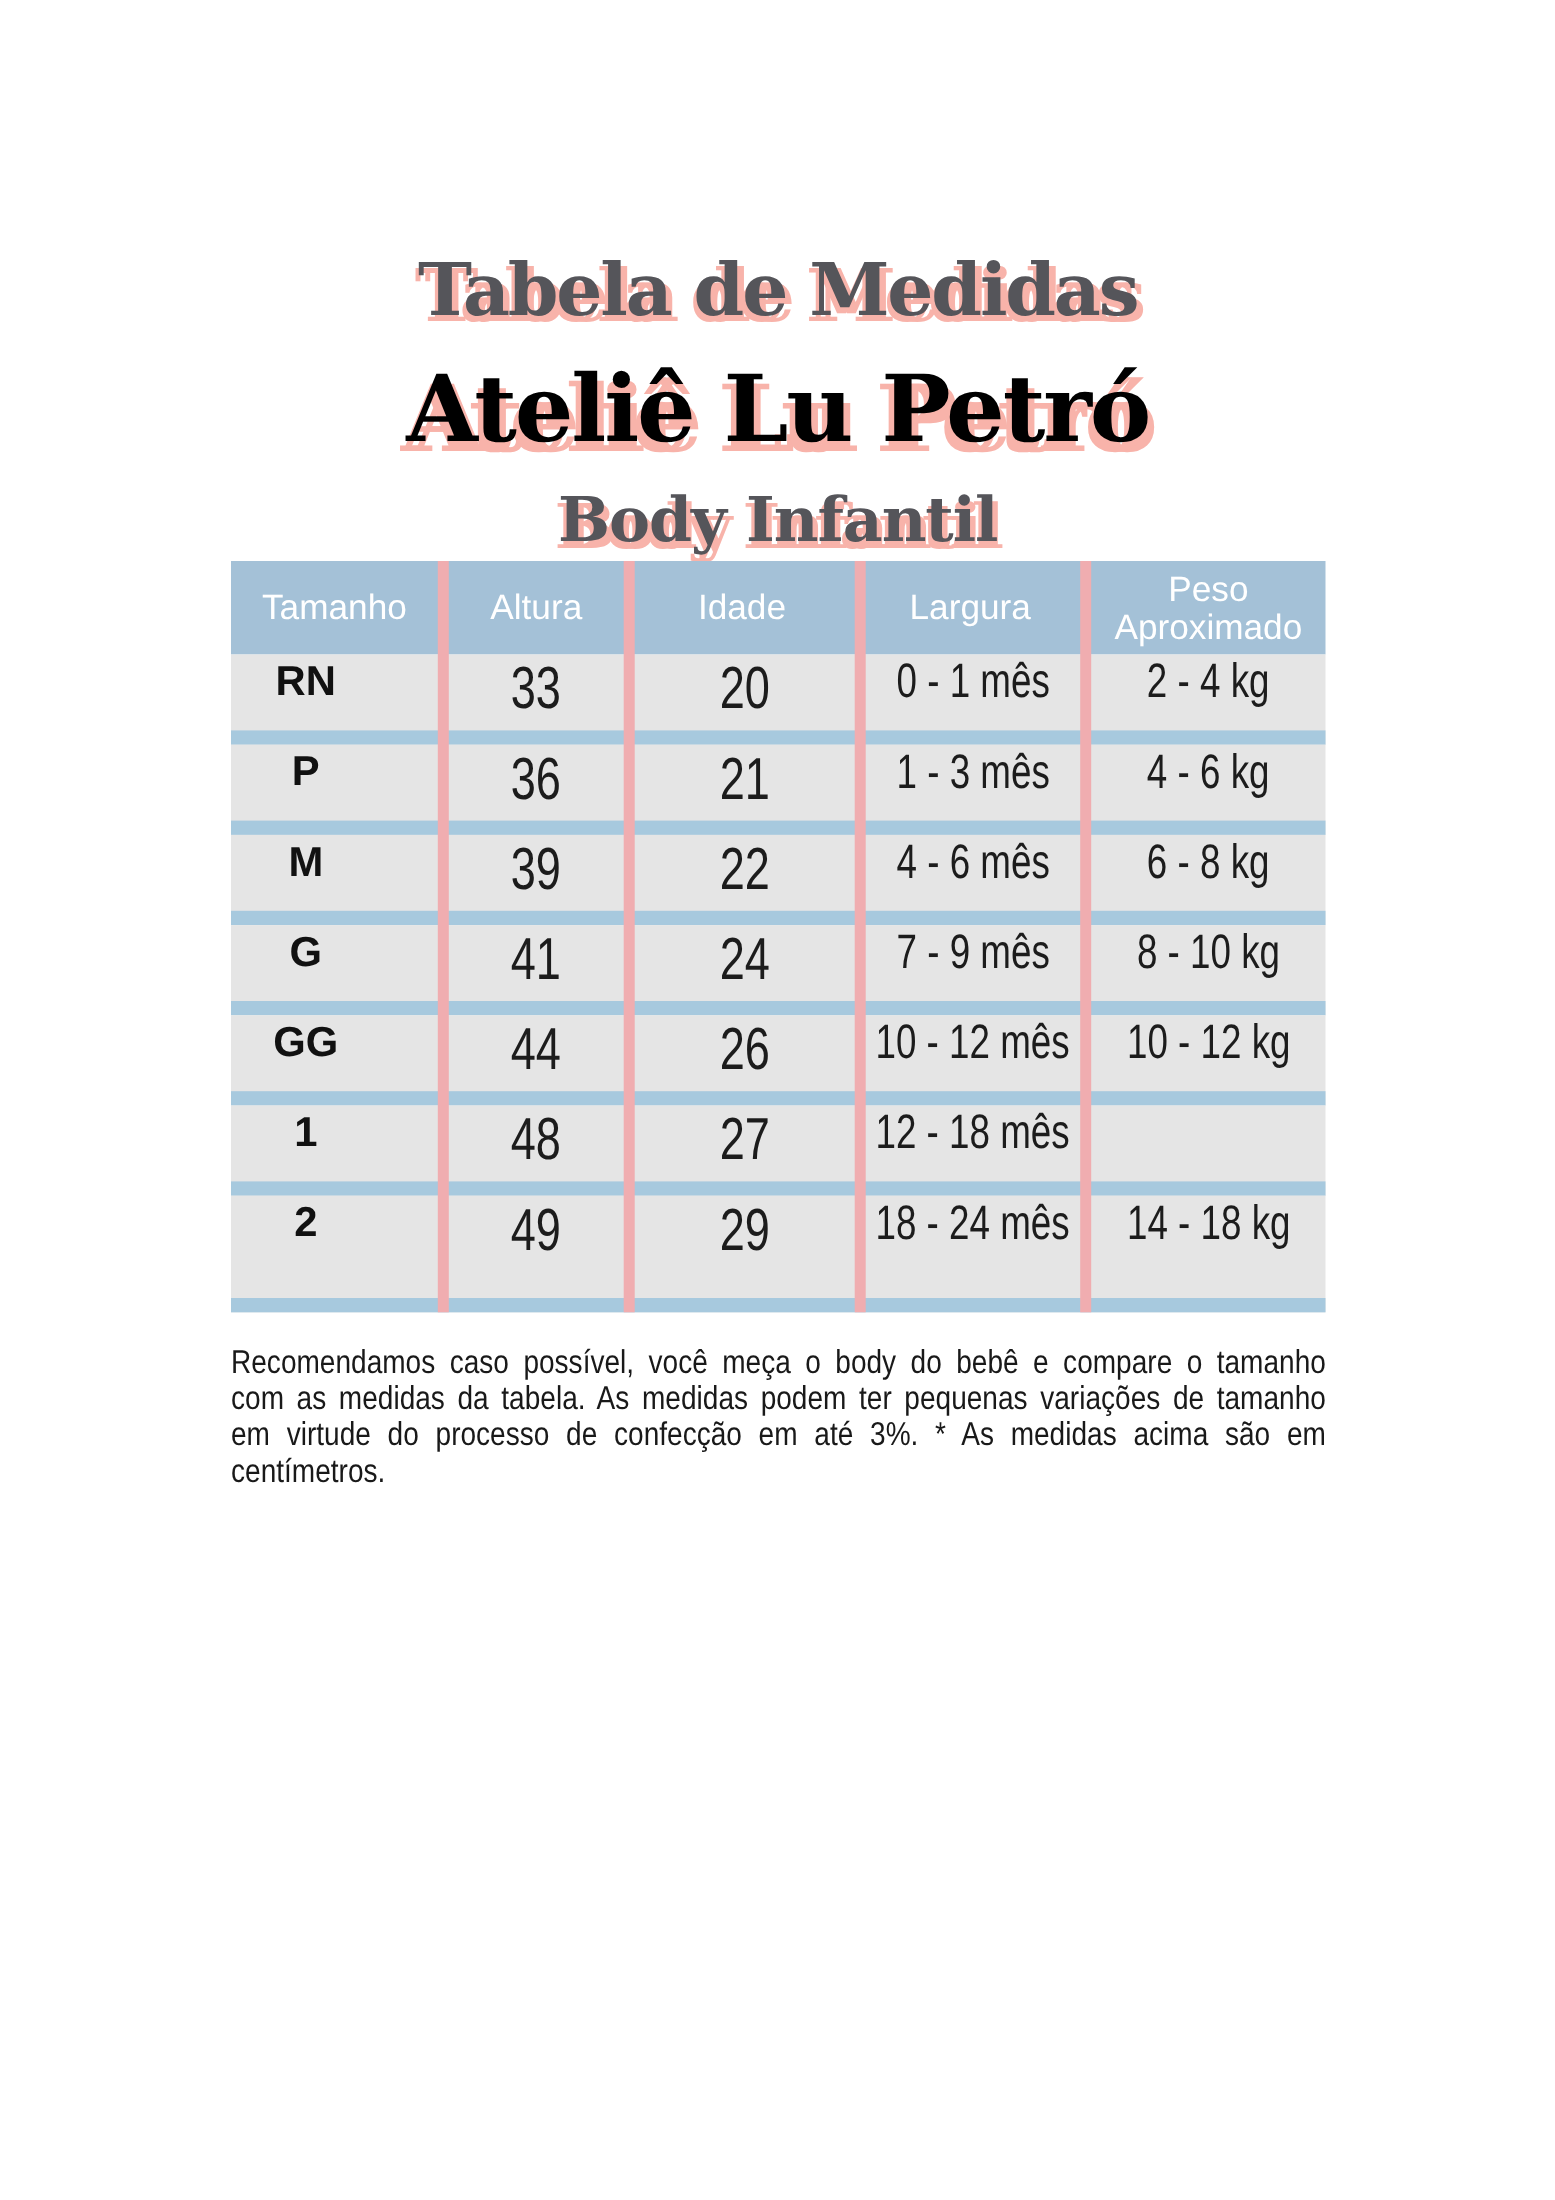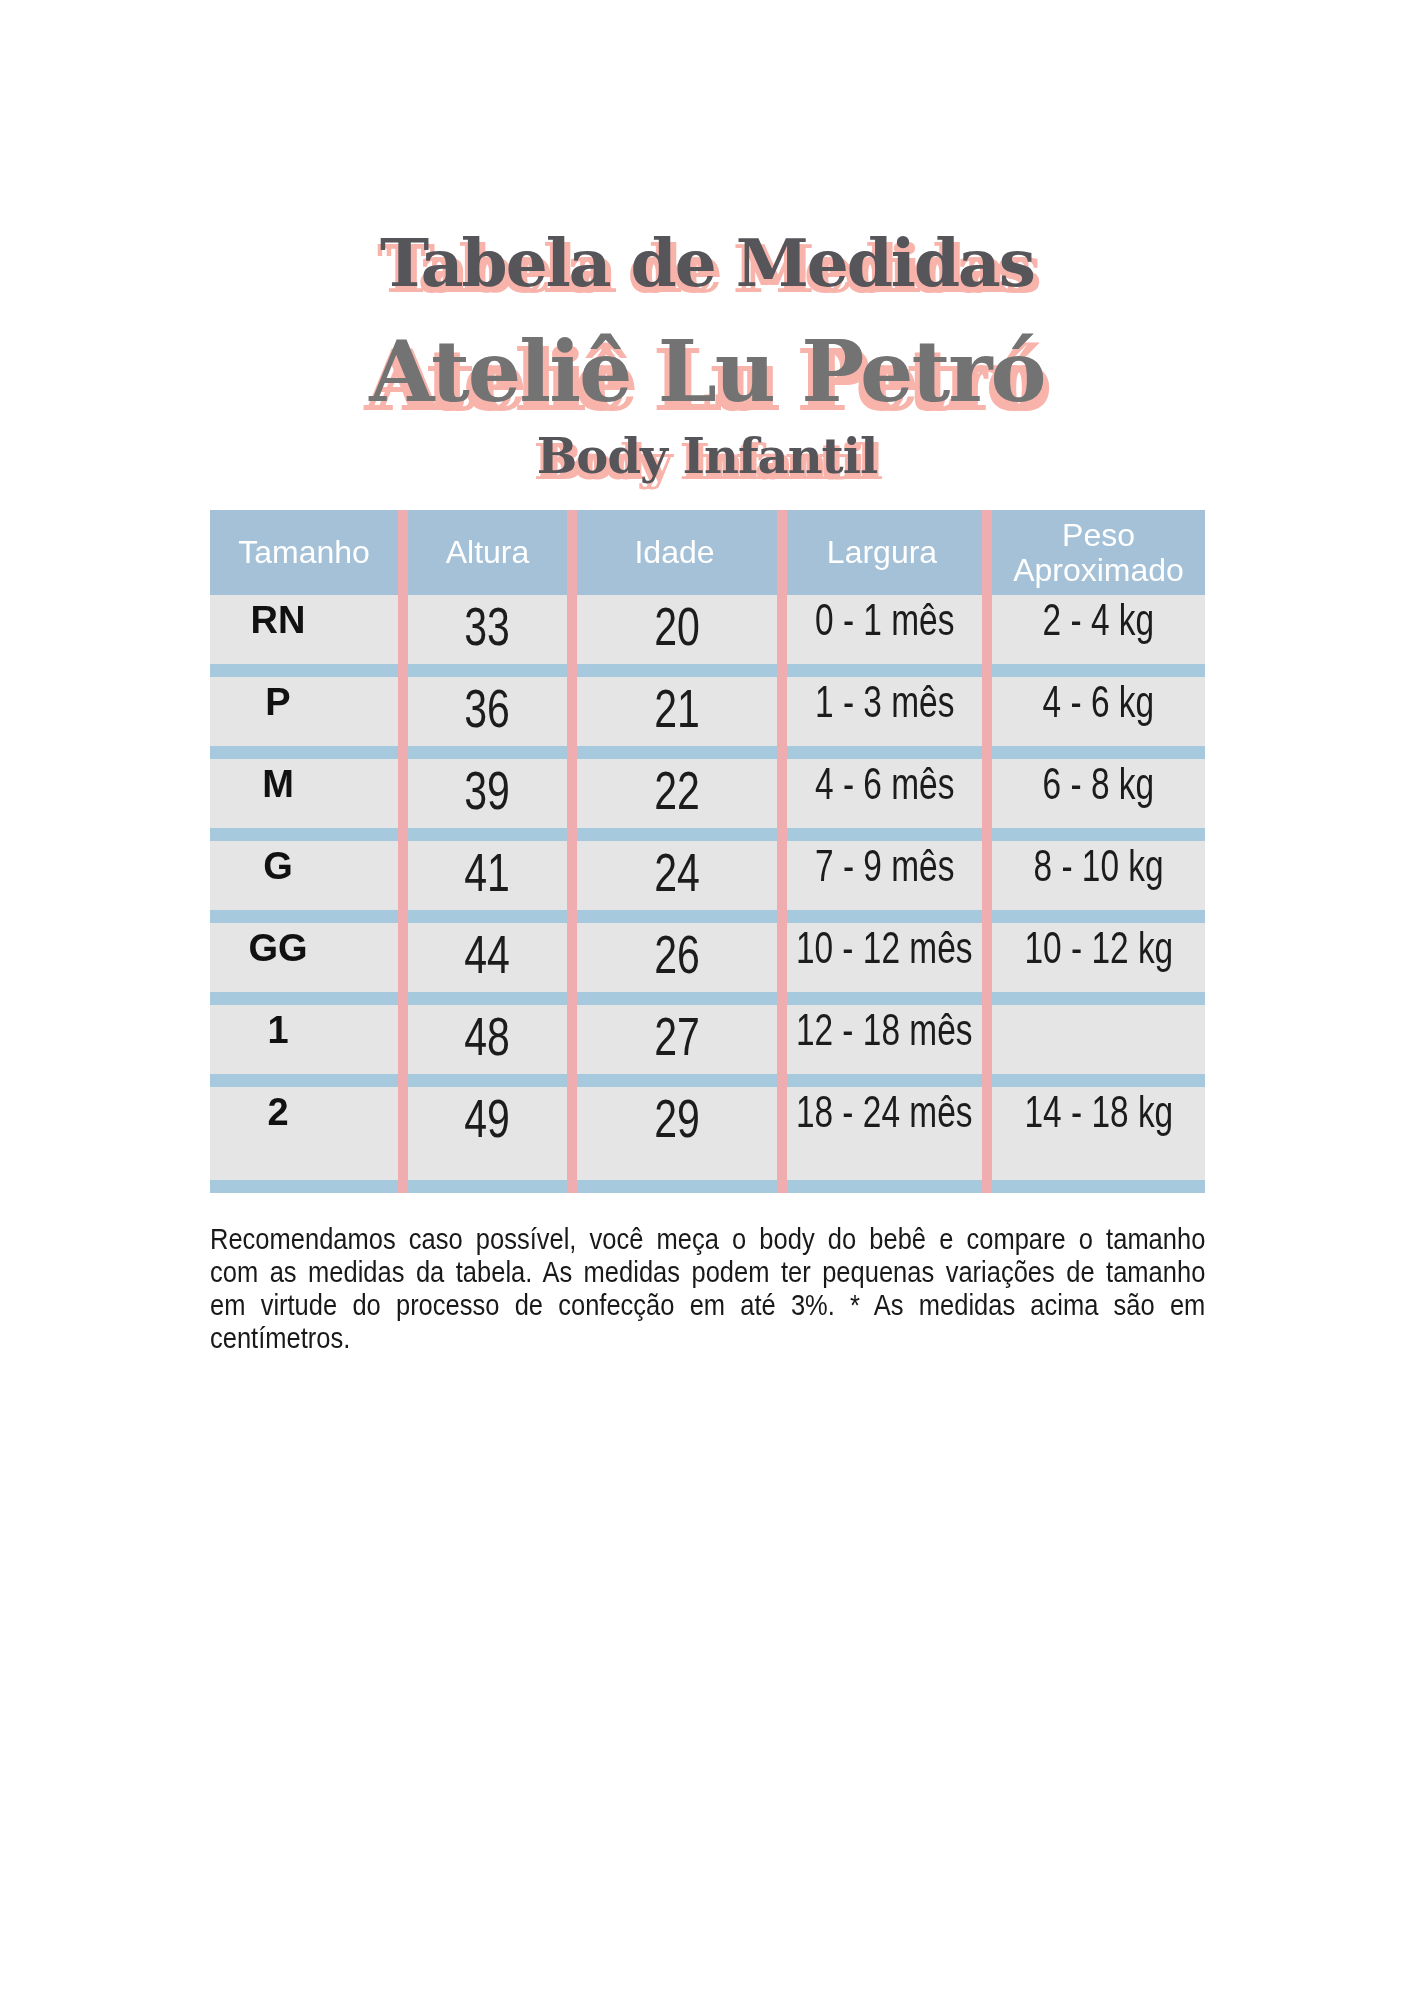--- a/index.html
+++ b/index.html
@@ -21,26 +21,26 @@
   }
   .title1{
     position:absolute;left:0;top:224px;width:1414px;
     font-size:66px;letter-spacing:-2px;
     color:#55555a;
     text-shadow:-3px 6px 0 #f8b3aa, 6px 6px 0 #f8b3aa;
   }
   .title2{
     position:absolute;left:0;top:322px;width:1414px;
     font-size:84px;letter-spacing:-2px;
-    color:#737373;
+    color:#000000;
     text-shadow:-5px 9px 0 #f8b3aa, 6px 9px 0 #f8b3aa;
   }
   .title3{
-    position:absolute;left:0;top:428px;width:1414px;
-    font-size:48px;letter-spacing:-1px;
+    position:absolute;left:0;top:440px;width:1414px;
+    font-size:56px;letter-spacing:-1px;
     color:#55555a;
     text-shadow:-3px 6px 0 #f8b3aa, 5px 6px 0 #f8b3aa;
   }
 
   
   .size-table{
     position:absolute;
     left:210px;top:510px;
     width:995px;height:683px;
   }

